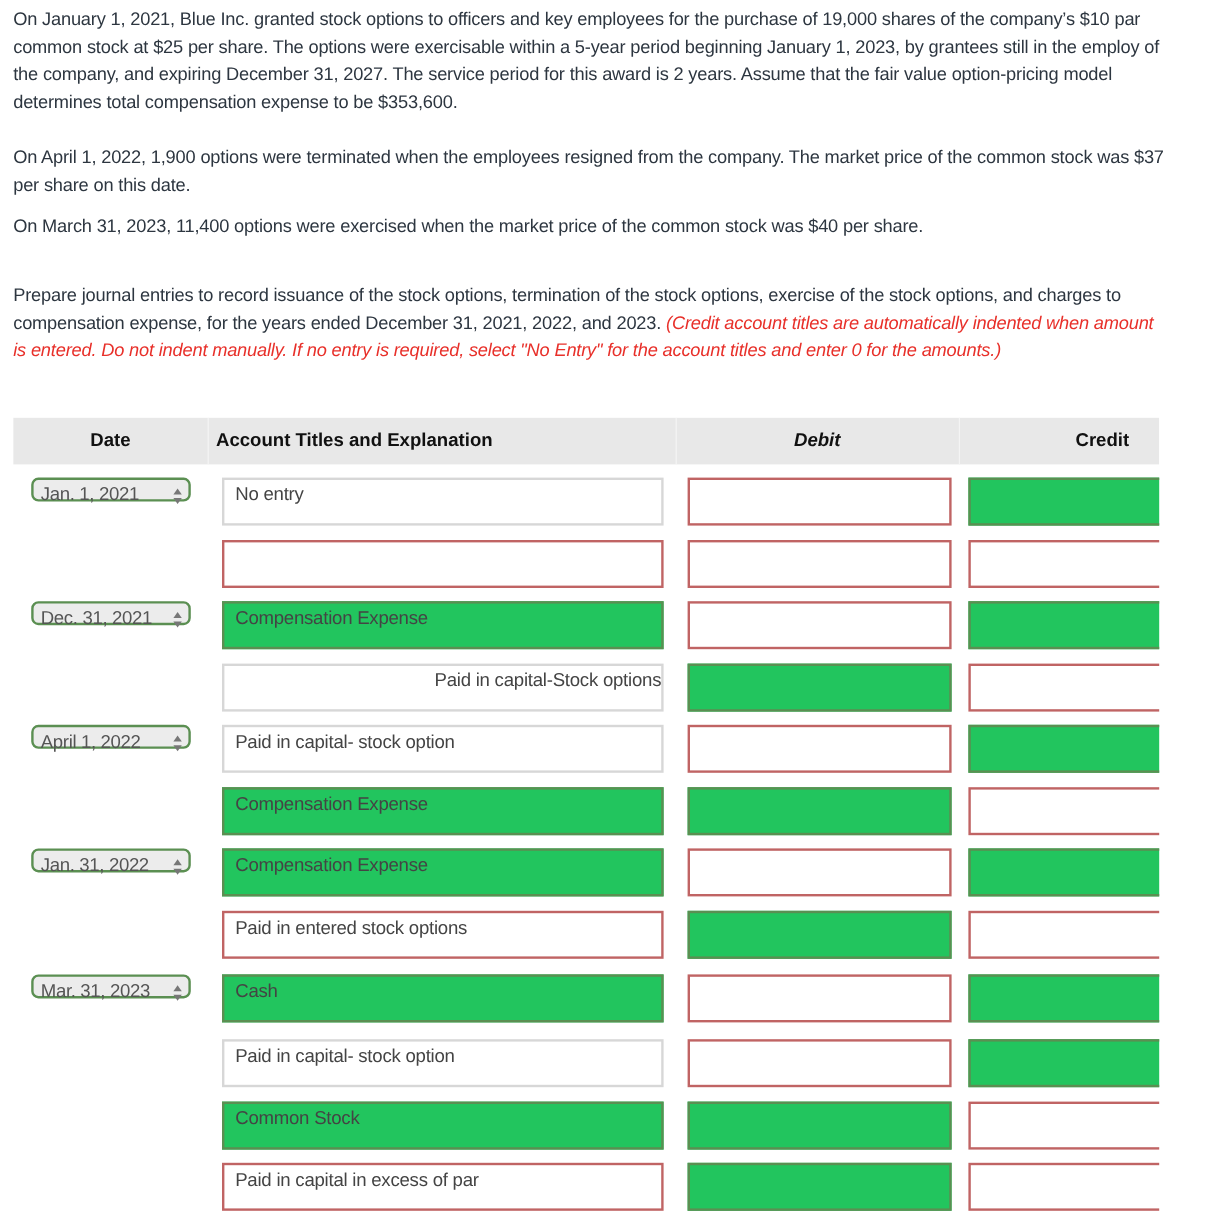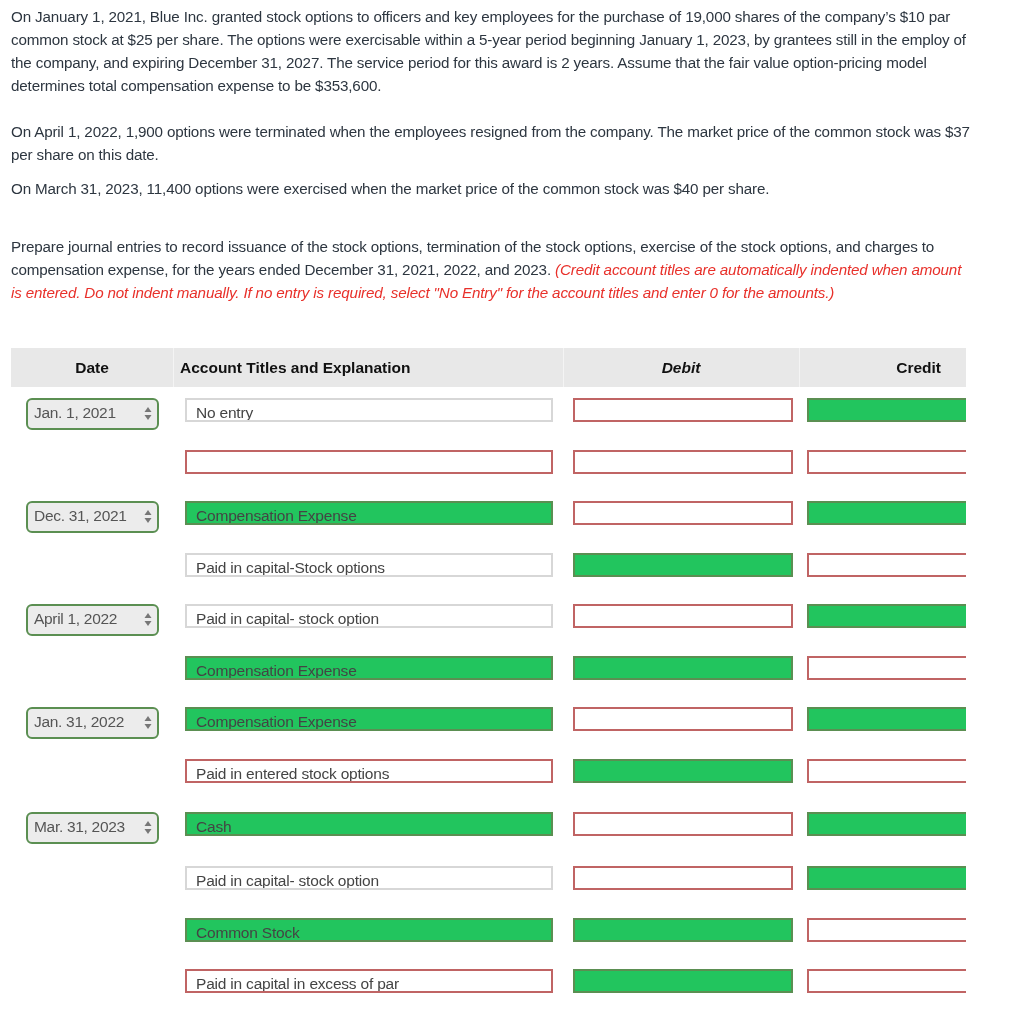--- a/index.html
+++ b/index.html
@@ -23,33 +23,33 @@
       background: #e8e8e8; font-weight: bold; font-size: 15.5px; color: #111;
     }
     .thead .th { position: absolute; top: 0; height: 29px; line-height: 39px; }
     .thead .sep { position: absolute; top: 0; width: 1px; height: 39px; background: #f4f4f4; }
     .th-date { left: 0; width: 162px; text-align: center; }
     .th-acct { left: 169px; }
     .th-debit { left: 552px; width: 236px; text-align: center; font-style: italic; }
     .th-credit { left: 790px; width: 140px; text-align: right; }
 
     .field {
-      position: absolute; height: 24px; border: 2px solid; font-size: 15.5px;
+      position: absolute; height: 40px; border: 2px solid; font-size: 15.5px;
       line-height: 26px; padding-left: 9px; color: #444; white-space: nowrap; overflow: hidden;
       letter-spacing: -0.2px;
     }
     .ok   { border-color: #5b8f52; background: #22c55e; }
     .bad  { border-color: #c06464; background: #ffffff; }
     .neutral { border-color: #d7d7d7; background: #ffffff; border-width: 2px; }
     .acct { left: 174px; width: 368px; }
     .debit { left: 562px; width: 220px; }
     .credit { left: 796px; width: 200px; }
 
     .date-sel {
-      position: absolute; left: 15px; width: 133px; height: 32px;
+      position: absolute; left: 15px; width: 133px; height: 20px;
       border: 2px solid #5b8f52; border-radius: 6px; background: #ececec;
       font-size: 15.5px; line-height: 26px; padding-left: 6px; color: #555; letter-spacing: -0.3px;
     }
     .date-sel .arrows {
       position: absolute; right: 5px; top: 6px; width: 8px; height: 15px;
     }
   </style>
 </head>
 <body>
 
@@ -97,21 +97,21 @@
         <polygon points="4,14 7.5,9 0.5,9" fill="#777"></polygon>
       </svg>
     </div>
     <div class="field acct ok" style="top: 153px;">Compensation Expense</div>
     <div class="field debit bad" style="top: 153px;"></div>
     <div class="field credit ok" style="top: 153px;"></div>
   </div>
 
   <div class="row">
 
-    <div class="field acct neutral" style="top: 205px;">Paid in capital-Stock options</div>
+    <div class="field acct neutral" style="top: 205px; text-align: right;">Paid in capital-Stock options</div>
     <div class="field debit ok" style="top: 205px;"></div>
     <div class="field credit bad" style="top: 205px;"></div>
   </div>
 
   <div class="row">
     <div class="date-sel" style="top: 256px;">
       <span class="date-text">April 1, 2022</span>
       <svg class="arrows" viewBox="0 0 8 15">
         <polygon points="4,1 7.5,6 0.5,6" fill="#777"></polygon>
         <polygon points="4,14 7.5,9 0.5,9" fill="#777"></polygon>

